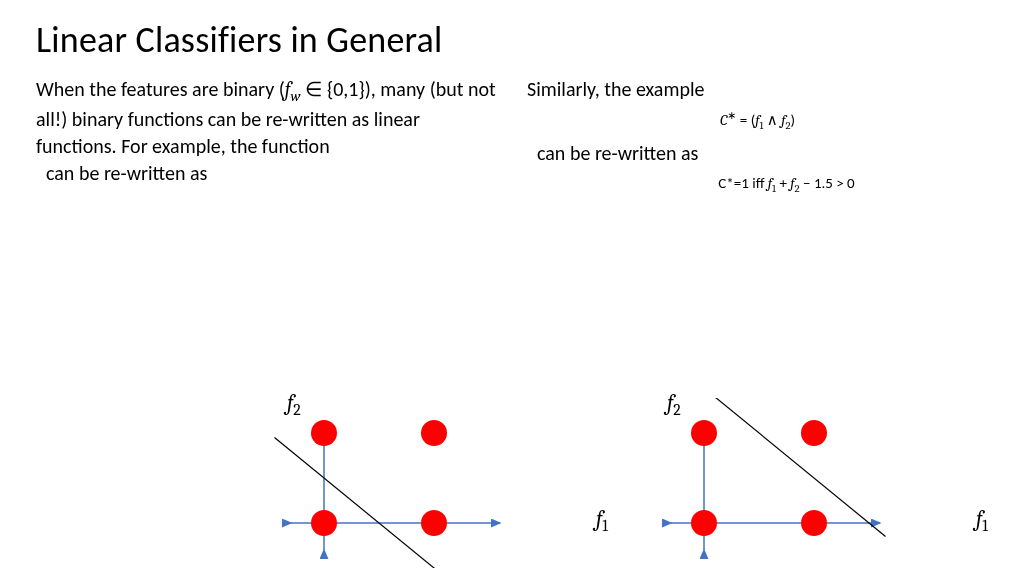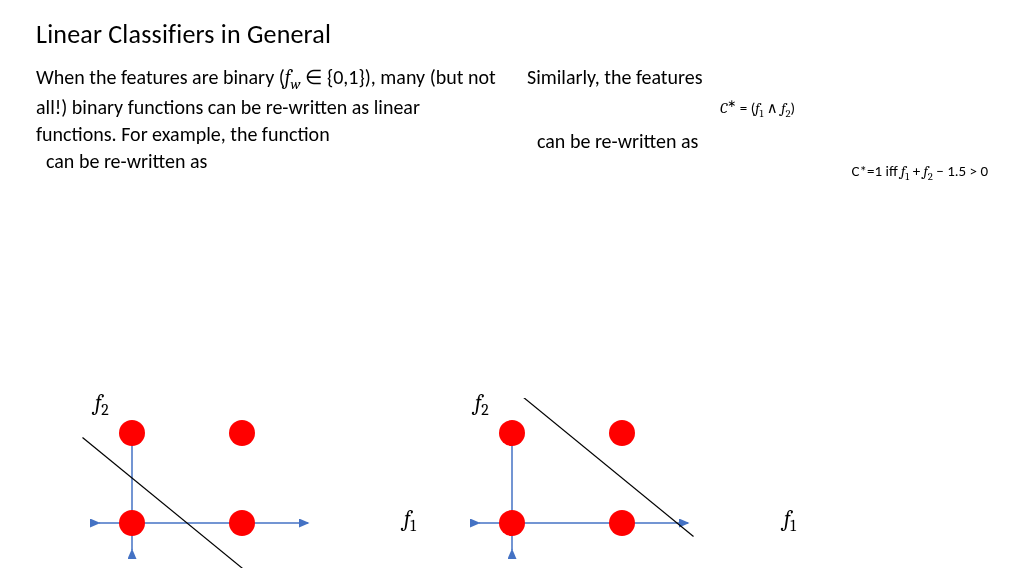--- a/index.html
+++ b/index.html
@@ -10,21 +10,21 @@
     font-family: Calibri, "Segoe UI", sans-serif;
     background: #fff;
     color: #000;
     position: relative;
     overflow: hidden;
   }
   .slide {
     padding: 18px 36px;
   }
   h1 {
-    font-size: 26px;
+    font-size: 36px;
     font-weight: 400;
     margin: 0 0 14px 0;
     letter-spacing: 0.2px;
   }
   .cols {
     display: flex;
     gap: 30px;
   }
   .col {
     flex: 1;
@@ -46,23 +46,22 @@
   .sub { font-size: 0.72em; vertical-align: sub; font-style: normal; font-family: "Cambria Math", Cambria, serif;}
   .subi { font-size: 0.72em; vertical-align: sub; font-style: italic; font-family: "Cambria Math", Cambria, serif;}
   .sup { font-size: 0.72em; vertical-align: super; font-family: "Cambria Math", Cambria, serif;}
 
   .chart-row {
     position: absolute;
     left: 0;
     right: 0;
     bottom: 8px;
     display: flex;
-    justify-content: flex-start;
+    justify-content: flex-end;
     padding: 0 30px;
-    margin-left: 12px;
   }
   .chart {
     position: relative;
     width: 380px;
     height: 170px;
   }
   .axis-label {
     position: absolute;
     font-style: italic;
     font-family: "Cambria Math", Cambria, serif;
@@ -78,26 +77,26 @@
   <div class="cols">
 
     <div class="col">
       <div>
         <span>When the features are binary (</span><span class="mi">f</span><span class="subi">w</span><span> ∈ {0,1}</span><span>), many (but not all!) binary functions can be re-written as linear functions.  For example, the function</span>
       </div>
       <div class="indent">can be re-written as</div>
     </div>
 
     <div class="col">
-      <div>Similarly, the features</div>
+      <div>Similarly, the example</div>
       <div class="eq">
         <span class="mi">C</span><span class="sup">∗</span><span> = (</span><span class="mi">f</span><span class="sub">1</span><span> ∧ </span><span class="mi">f</span><span class="sub">2</span><span>)</span>
       </div>
       <div class="indent">can be re-written as</div>
-      <div class="eq indent2" style="text-align:right;">
+      <div class="eq indent2" style="text-align:center;">
         <span>C*=1 iff </span><span class="mi">f</span><span class="sub">1</span><span> + </span><span class="mi">f</span><span class="sub">2</span><span> − 1.5 &gt; 0</span>
       </div>
     </div>
   </div>
 </div>
 
 <div class="chart-row">
   <div class="chart">
     <svg id="chart0" width="380" height="170">
         <defs>

